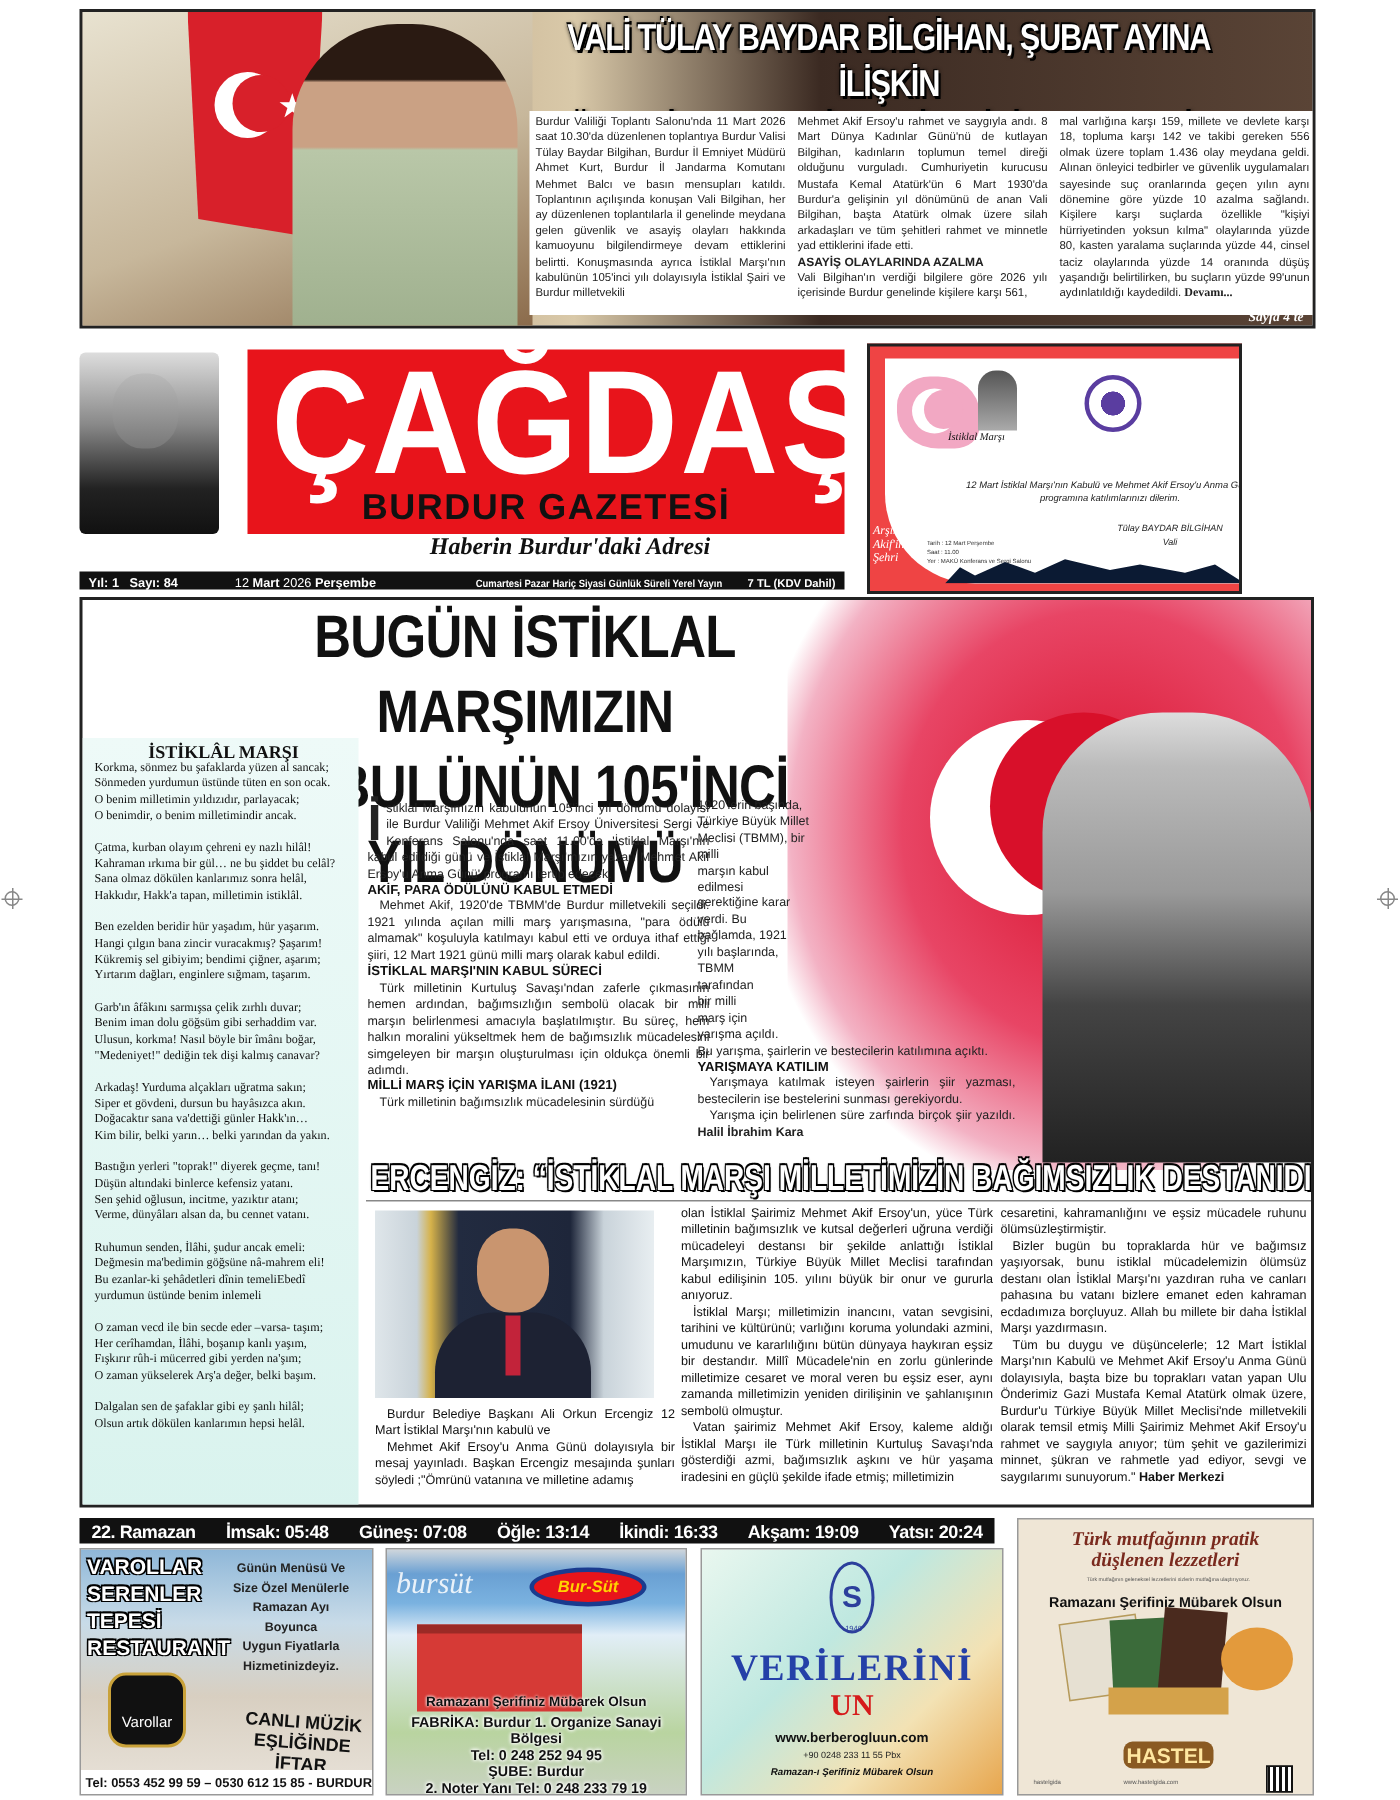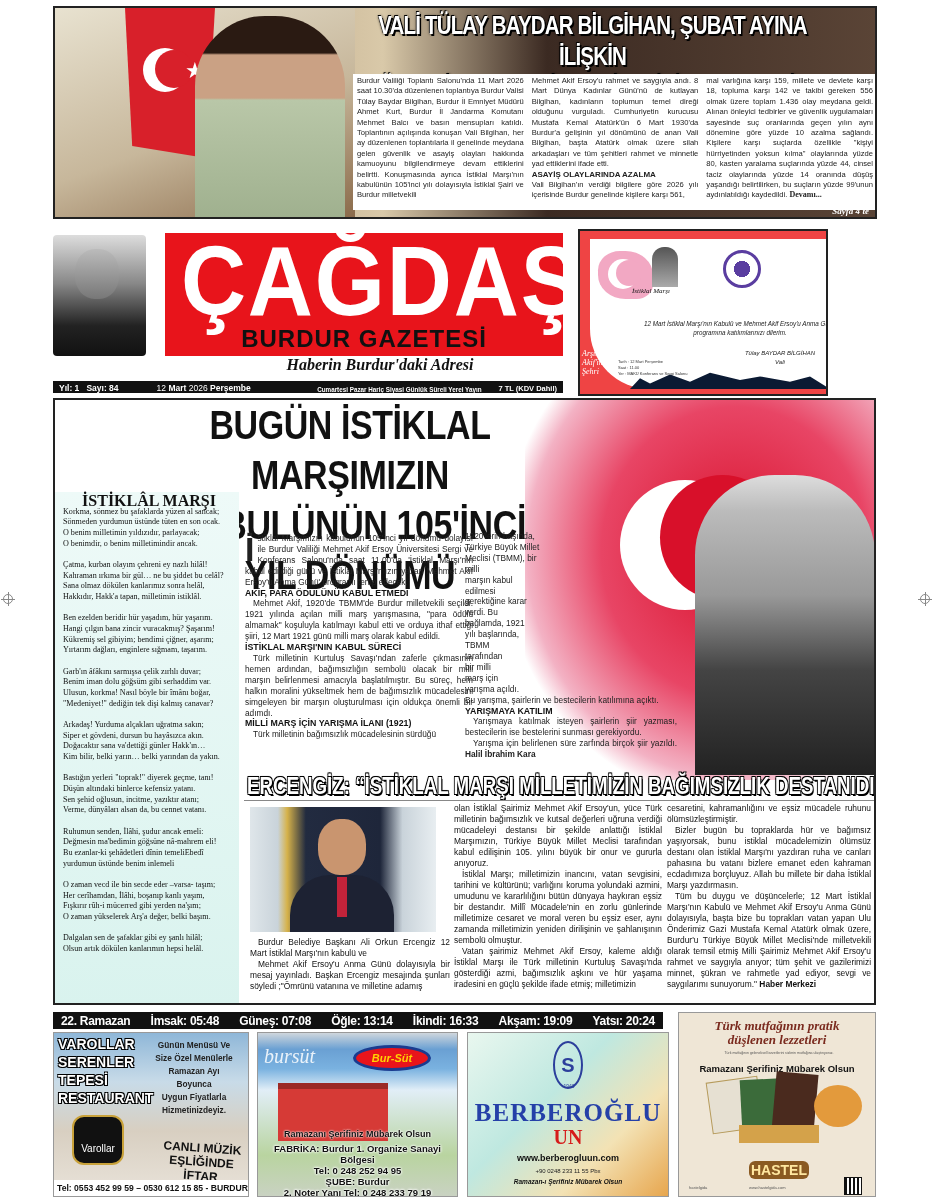--- a/index.html
+++ b/index.html
@@ -45,21 +45,21 @@
 #invite .teal2{left:270px;top:120px;width:28px;height:45px;background:#3cc7c9;clip-path:polygon(100% 0,100% 100%,0 100%)}
 
 
 #main{left:53px;top:398px;width:823px;height:607px;border:2px solid #222;background:#fff;overflow:hidden}
 #flagbg{left:470px;top:0;width:350px;height:380px;background:radial-gradient(ellipse at 60% 40%,#d8102a 0%,#e84565 45%,#f3b2c4 70%,rgba(255,255,255,0) 78%)}
 #flagbg .moon{left:95px;top:80px;width:130px;height:130px;border-radius:50%;background:#fff}
 #flagbg .moon2{left:135px;top:75px;width:125px;height:125px;border-radius:50%;background:#d8102a}
 #akif{left:640px;top:75px;width:180px;height:300px;border-radius:80px 80px 0 0;background:linear-gradient(180deg,#ddd 0%,#bbb 12%,#999 40%,#444 65%,#222 100%)}
 #headline{left:15px;top:0;width:560px;text-align:center;font-family:"Liberation Sans",sans-serif;font-weight:bold;font-size:40px;line-height:50px;color:#111;transform:scaleX(0.85);transform-origin:center top;letter-spacing:-0.5px}
 #poem{left:0;top:92px;width:184px;height:518px;background:linear-gradient(180deg,#eefaf8,#d9f3ee);padding:4px 4px 0 8px;font-family:"Liberation Serif",serif;font-size:8.1px;line-height:10.7px;color:#111}
-#poem h3{text-align:center;font-size:16px;margin-bottom:0}
+#poem h3{text-align:center;font-size:12px;margin-bottom:0}
 #poem .st{margin-bottom:10.5px}
 #story1{left:190px;top:133px;width:228px;font-size:8.3px;line-height:10.9px;text-align:justify;color:#222}
 #story1 .drop{float:left;font-size:34px;line-height:30px;font-weight:bold;margin:1px 3px 0 0}
 #story1 h4,#story2 h4{font-size:8.8px;font-weight:bold;color:#111;text-align:left}
 #story1 p,#story2 p{text-indent:8px}
 #story2{left:410px;top:131px;width:212px;font-size:8.3px;line-height:10.9px;color:#222}
 #story2 .narrow{width:80px}
 #story2 .wide{text-align:justify}
 
 #subhead{left:192px;top:372px;width:630px;height:28px;text-align:center;font-family:"Liberation Sans",sans-serif;font-weight:bold;font-size:24px;line-height:28px;color:#fff;text-shadow:0 0 2px #000,1.5px 1.5px 0 #000,-1px -1px 0 #000,1px -1px 0 #000,-1px 1px 0 #000;transform:scaleX(0.78);transform-origin:left top;width:805px;white-space:nowrap}
@@ -359,21 +359,21 @@
     <div>FABRİKA: Burdur 1. Organize Sanayi Bölgesi</div>
       <div>Tel: 0 248 252 94 95</div>
       <div>ŞUBE: Burdur</div>
       <div>2. Noter Yanı Tel: 0 248 233 79 19</div>
   </div>
 </div>
 
 <div id="ad3" class="ad">
   <div class="abs emb">S</div>
   <div class="abs" style="left:88px;top:50px;font-size:5px;color:#2c3f9c;width:26px;text-align:center">1940</div>
-  <div class="abs name">BERBEROĞLU</div>
+  <div class="abs name">VERİLERİNİ</div>
   <div class="abs un">UN</div>
   <div class="abs web">www.berberogluun.com</div>
   <div class="abs ph">+90 0248 233 11 55 Pbx</div>
   <div class="abs ram">Ramazan-ı Şerifiniz Mübarek Olsun</div>
 </div>
 
 <div id="ad4" class="ad">
   <div class="abs ttl">
     <div>Türk mutfağının pratik</div>
       <div>düşlenen lezzetleri</div>

